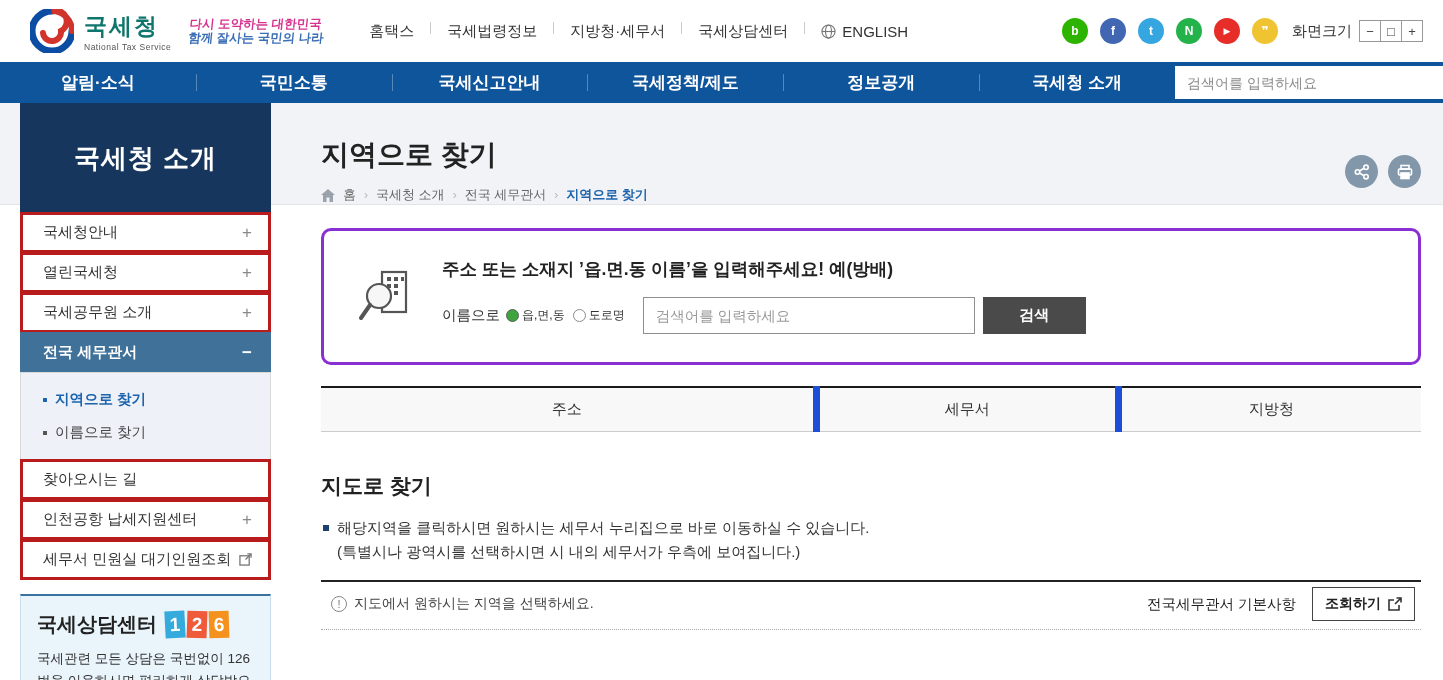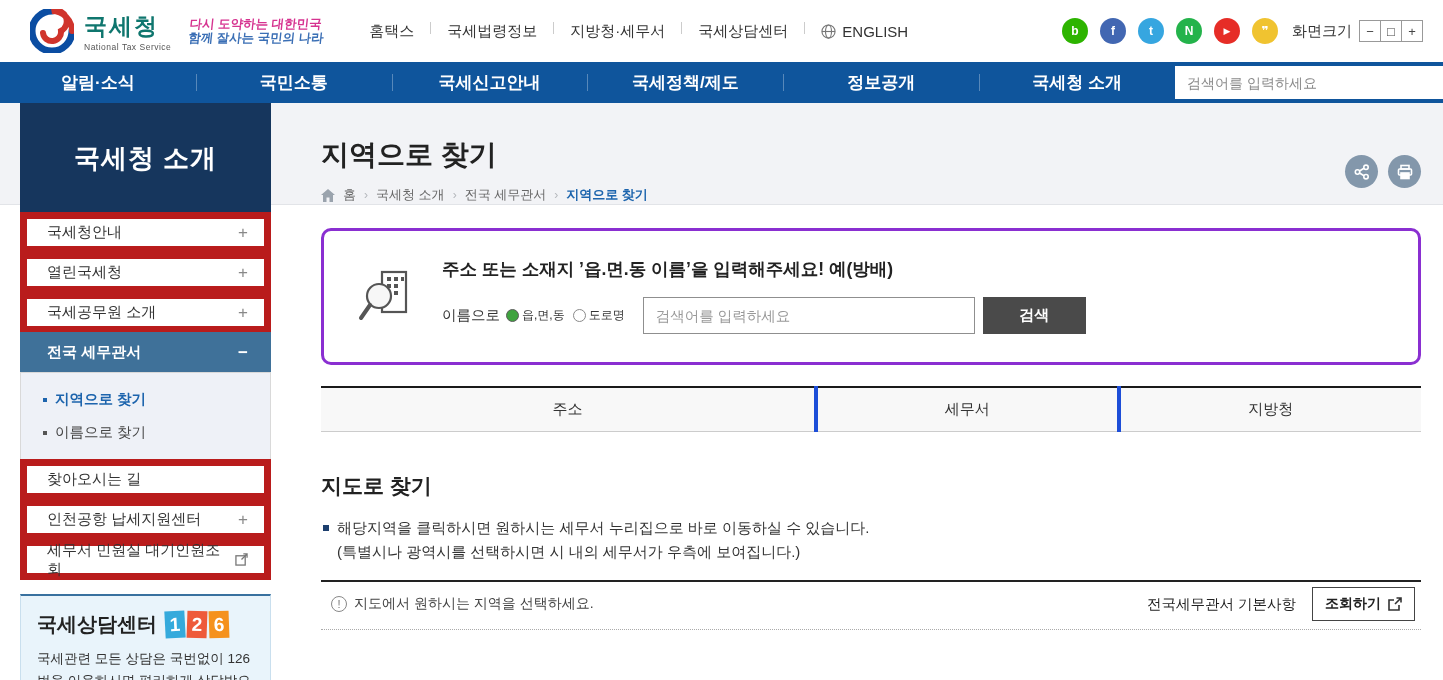--- a/index.html
+++ b/index.html
@@ -43,21 +43,21 @@
 
   
   .band { position:absolute; left:0; top:103px; width:1443px; height:102px; background:#f2f3f6;
     border-bottom:1px solid #e2e4e8; z-index:1; }
 
   
   .sidebar { position:absolute; left:20px; top:103px; width:251px; z-index:5; }
   .sb-title { height:110px; background:#16365d; color:#fff; font-size:26px; font-weight:bold;
     display:flex; align-items:center; justify-content:center; letter-spacing:1px; }
   .sb-menu { background:#fff; }
-  .sb-item { height:41px; border:7px solid #b91c1c; margin-top:-1px; display:flex; align-items:center;
+  .sb-item { height:41px; border:3px solid #b91c1c; margin-top:-1px; display:flex; align-items:center;
     justify-content:space-between; padding:0 16px 0 20px; font-size:15px; color:#333; cursor:pointer; background:#fff; }
   .sb-item .exp { color:#888; font-size:17px; }
   .sb-item.active { background:#3f7199; border-color:#3f7199; color:#fff; font-weight:bold; }
   .sb-item.active .exp { color:#fff; }
   .sb-sub { background:#eef1f7; border:1px solid #d9d9d9; margin-top:-1px; padding:10px 0; }
   .sb-sub-item { height:33px; display:flex; align-items:center; padding-left:22px; font-size:14.5px;
     color:#444; cursor:pointer; }
   .sb-sub-item .dot { width:4px; height:4px; background:#555; margin-right:8px; }
   .sb-sub-item.active { color:#1c64ad; font-weight:bold; }
   .sb-sub-item.active .dot { background:#1c64ad; }
@@ -102,21 +102,21 @@
   .radio { width:13px; height:13px; border-radius:50%; border:1px solid #8a8a8a; background:#fff; margin-right:3px; }
   .radio.checked { background:#3fa33f; border-color:#5d5d5d; }
   .pb-input { width:332px; height:37px; border:1px solid #8f8f8f; margin-left:10px; padding:0 12px;
     font-size:14.5px; color:#333; outline:none; font-family:inherit; }
   .pb-input::placeholder { color:#999; }
   .pb-search-btn { width:103px; height:37px; background:#4a4a4a; color:#fff; border:none; font-size:15px;
     font-weight:bold; margin-left:8px; cursor:pointer; font-family:inherit; }
 
   table.result { width:100%; border-collapse:collapse; margin-top:21px; border-top:2px solid #1a1a1a; }
   table.result th { background:#f8f8f8; height:44px; font-size:15px; font-weight:normal; color:#333;
-    border-bottom:1px solid #ccc; border-left:4px solid #1d4ed8; }
+    border-bottom:1px solid #ccc; border-left:7px solid #1d4ed8; }
   table.result th:first-child { border-left:none; }
 
   .sec2-h { margin-top:40px; }
   .bullets { margin-top:16px; font-size:15px; color:#333; line-height:1.6; }
   .bullets .b-line { display:flex; align-items:flex-start; }
   .sq { width:6px; height:6px; background:#1d3f6e; margin:9px 8px 0 2px; flex:none; }
   .b-indent { padding-left:16px; }
 
   .info-bar { margin-top:16px; border-top:2px solid #222; border-bottom:1px dotted #aaa;
     padding:8px 6px 10px 10px; display:flex; align-items:center; justify-content:space-between; height:50px; }

